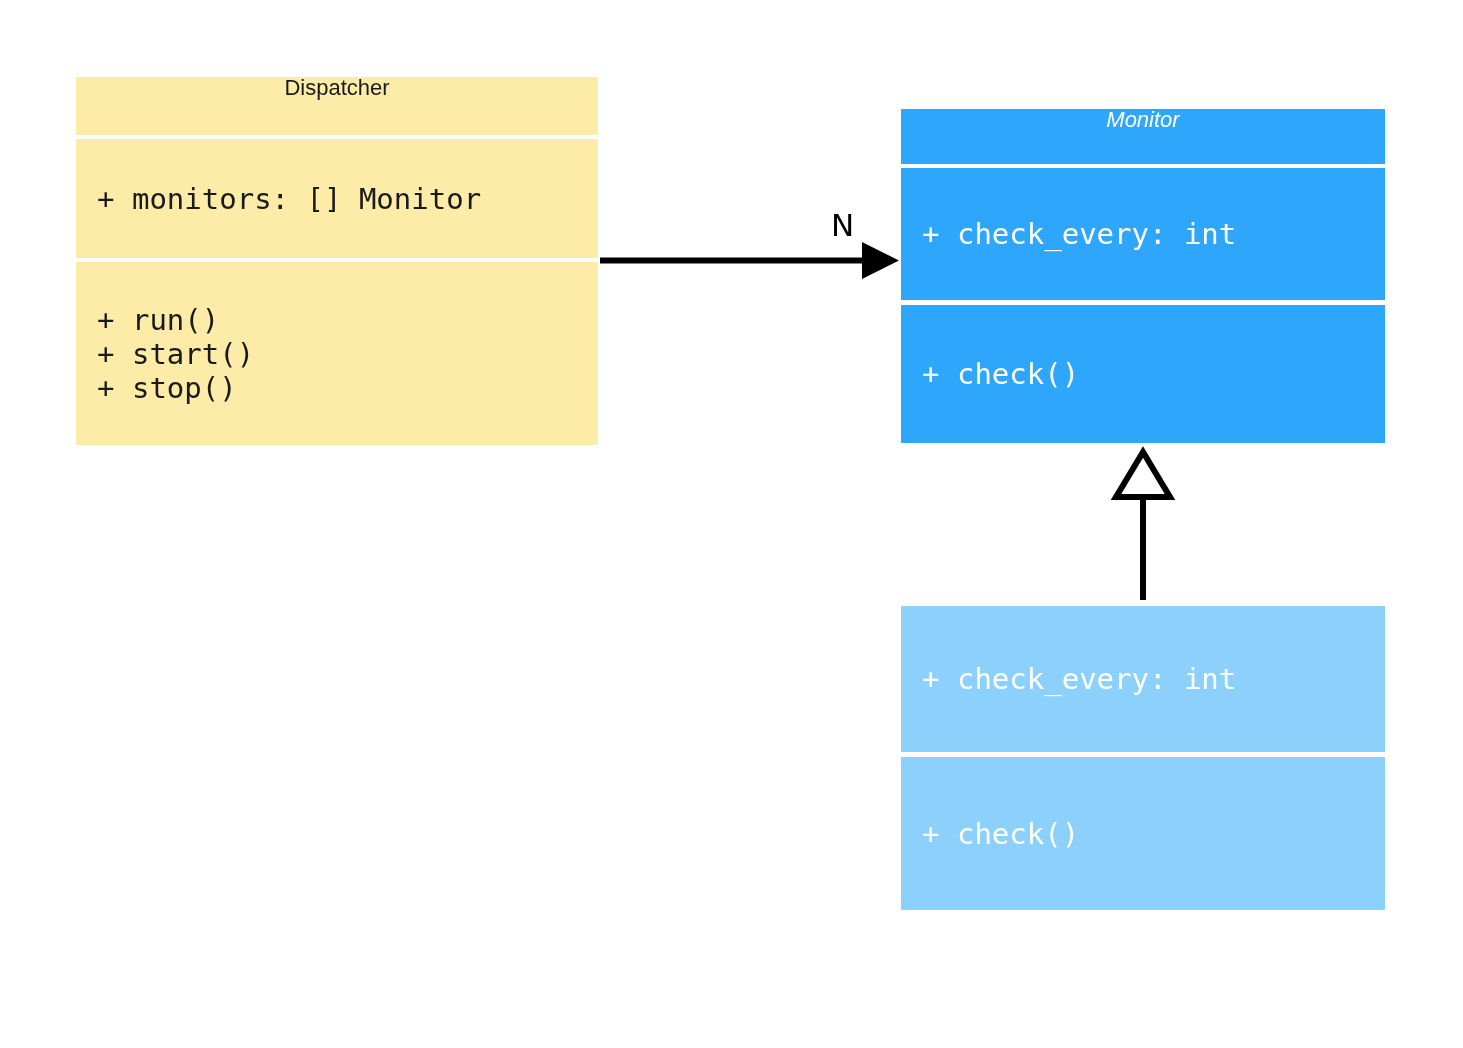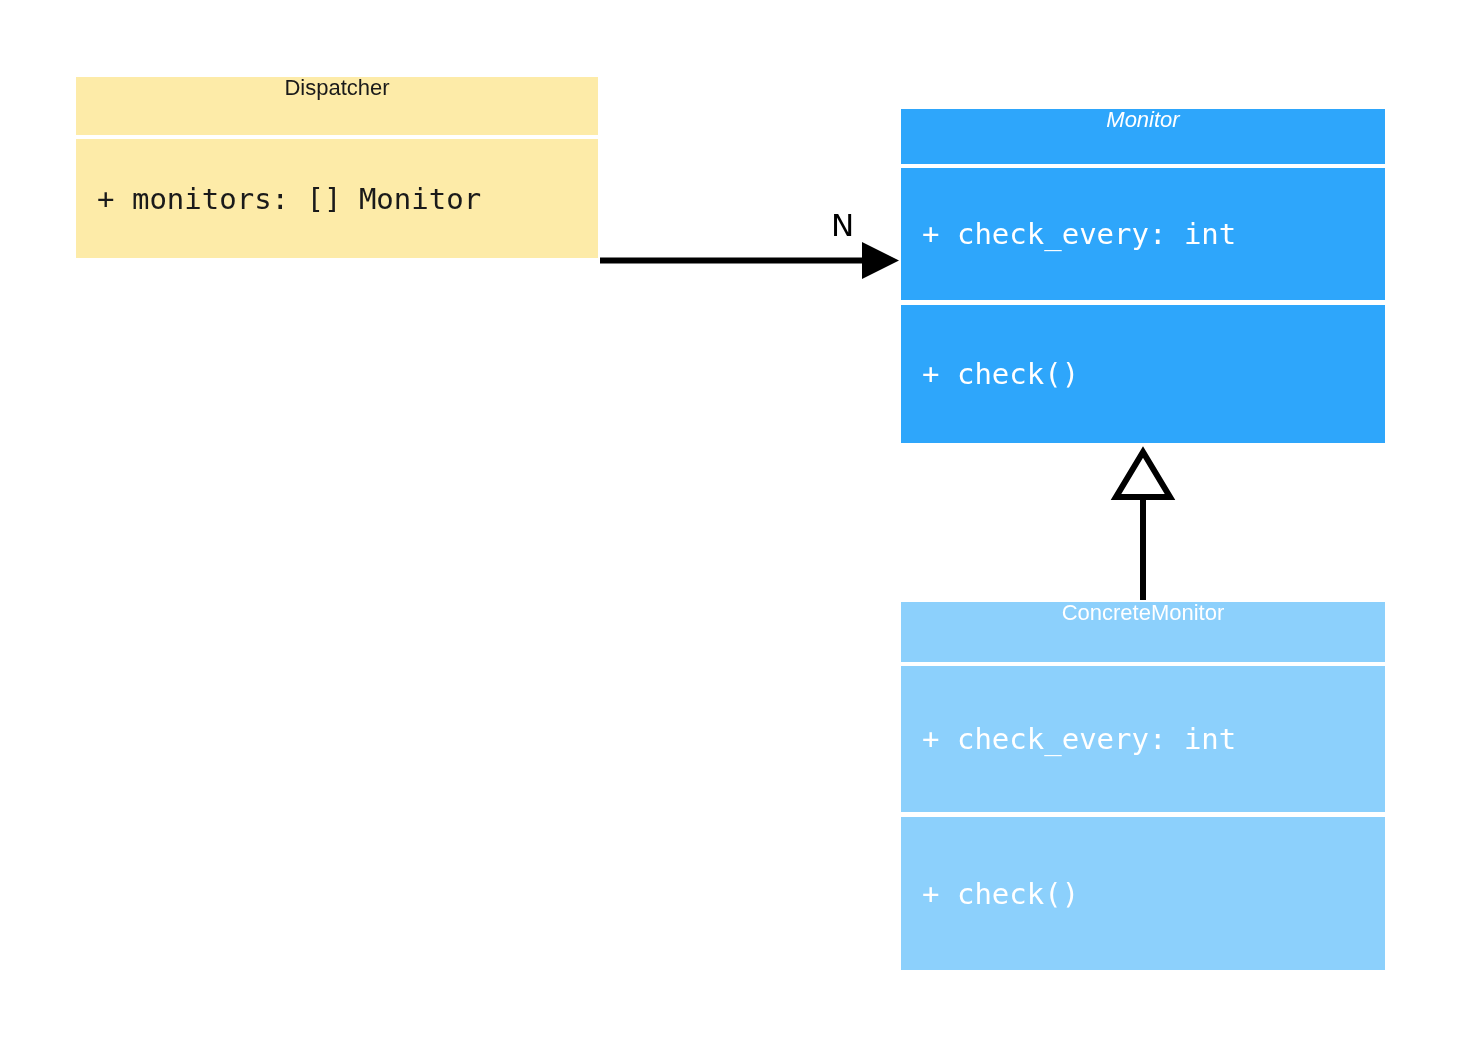--- a/index.html
+++ b/index.html
@@ -122,38 +122,40 @@
 
 <div id="canvas">
 
   <div class="uml-class" id="class-dispatcher">
     <div class="compartment cmp-title">
       <div class="class-title">Dispatcher</div>
     </div>
     <div class="compartment cmp-attrs member-list">
       <div class="member-row">+ monitors: [] Monitor</div>
     </div>
+    <div class="compartment cmp-ops member-list">
+      <div class="member-row">+ run()</div>
+      <div class="member-row">+ start()</div>
+      <div class="member-row">+ stop()</div>
+    </div>
   </div>
 
   <div class="uml-class" id="class-monitor">
     <div class="compartment cmp-title">
       <div class="class-title abstract">Monitor</div>
     </div>
     <div class="compartment cmp-attrs member-list">
       <div class="member-row">+ check_every: int</div>
     </div>
     <div class="compartment cmp-ops member-list">
       <div class="member-row">+ check()</div>
     </div>
   </div>
 
   <div class="uml-class" id="class-concretemonitor">
-    <div class="compartment cmp-title">
-      <div class="class-title">ConcreteMonitor</div>
-    </div>
     <div class="compartment cmp-attrs member-list">
       <div class="member-row">+ check_every: int</div>
     </div>
     <div class="compartment cmp-ops member-list">
       <div class="member-row">+ check()</div>
     </div>
   </div>
 
   <svg class="connector-svg" viewBox="0 0 1463 1048">
 

